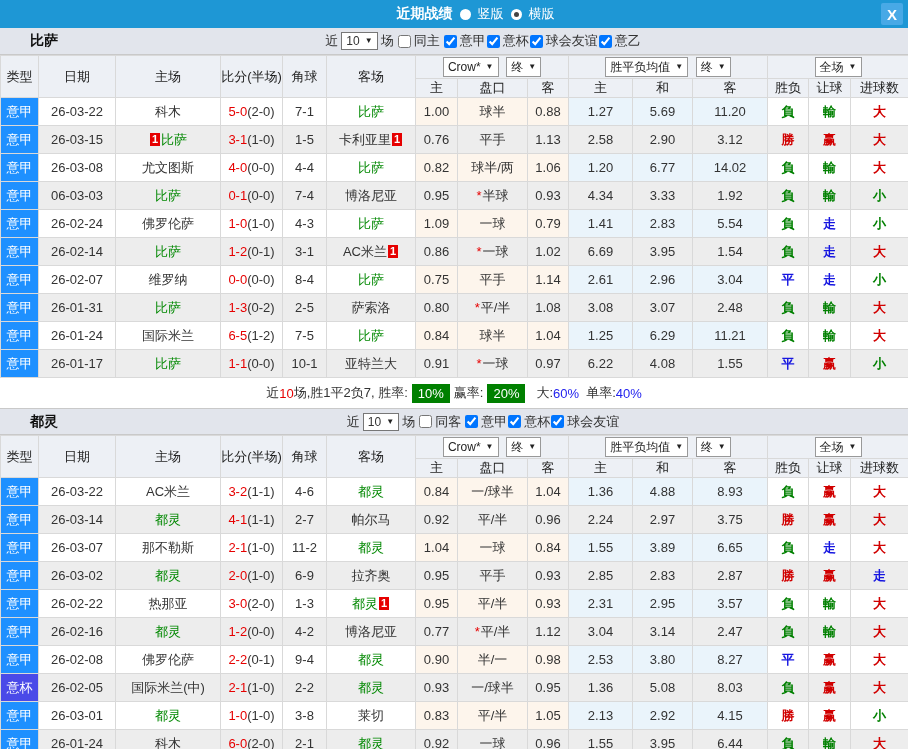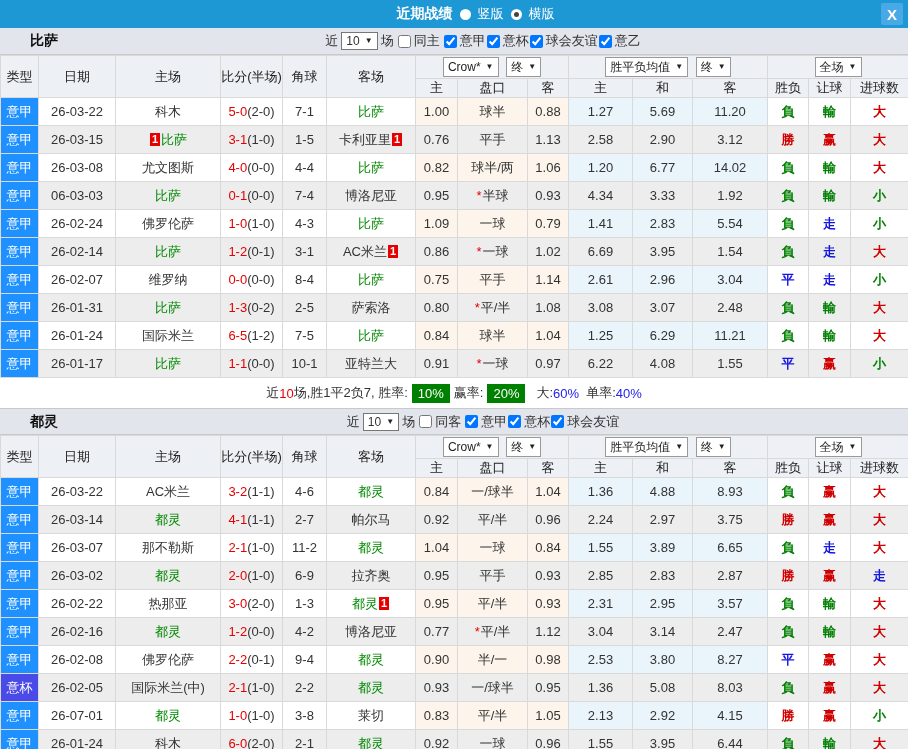--- a/index.html
+++ b/index.html
@@ -596,21 +596,21 @@
         <td class="t1">0.95</td>
         <td class="t2">1.36</td>
         <td class="t2">5.08</td>
         <td class="t2">8.03</td>
         <td class="res c-green">負</td>
         <td class="res c-red">赢</td>
         <td class="res c-red">大</td>
       </tr>
       <tr>
         <td class="lg lg-jia">意甲</td>
-        <td>26-07-01</td>
+        <td>26-03-01</td>
         <td><span class="focus">都灵</span></td>
         <td><span class="ft">1-0</span><span class="ht">(1-0)</span></td>
         <td>3-8</td>
         <td><span>莱切</span></td>
         <td class="t1">0.83</td>
         <td class="t1"><span>平/半</span></td>
         <td class="t1">1.05</td>
         <td class="t2">2.13</td>
         <td class="t2">2.92</td>
         <td class="t2">4.15</td>

